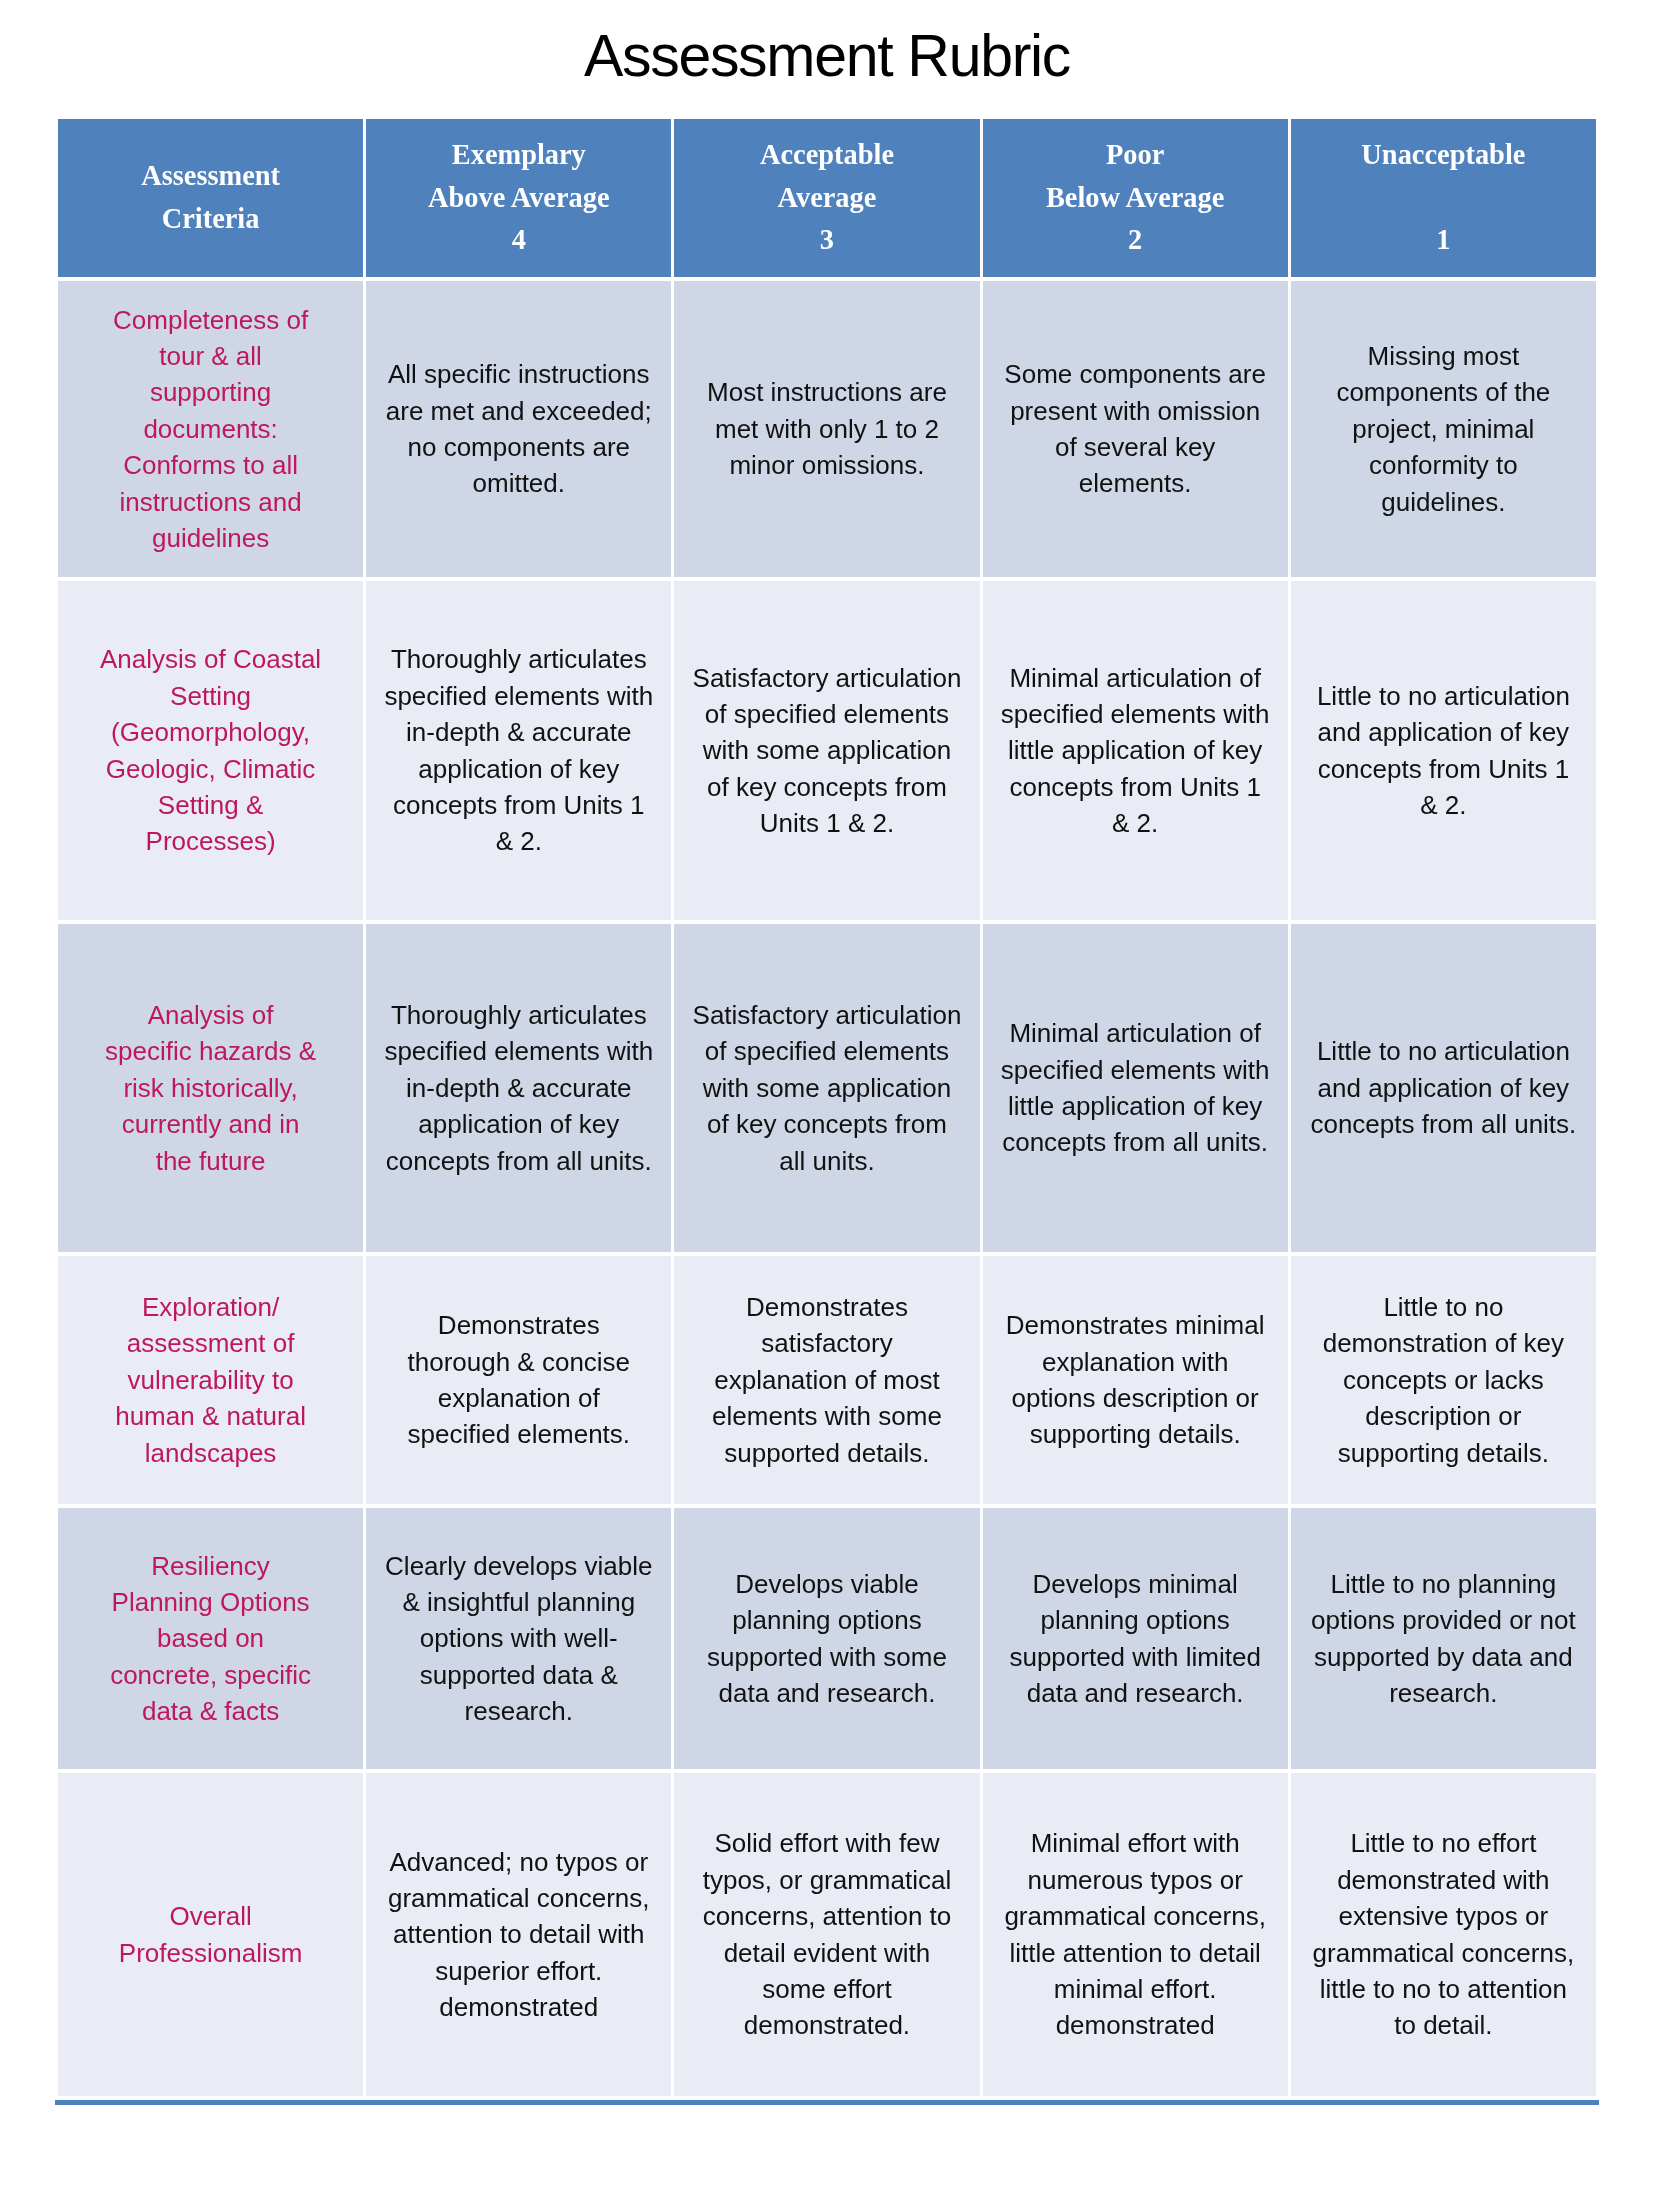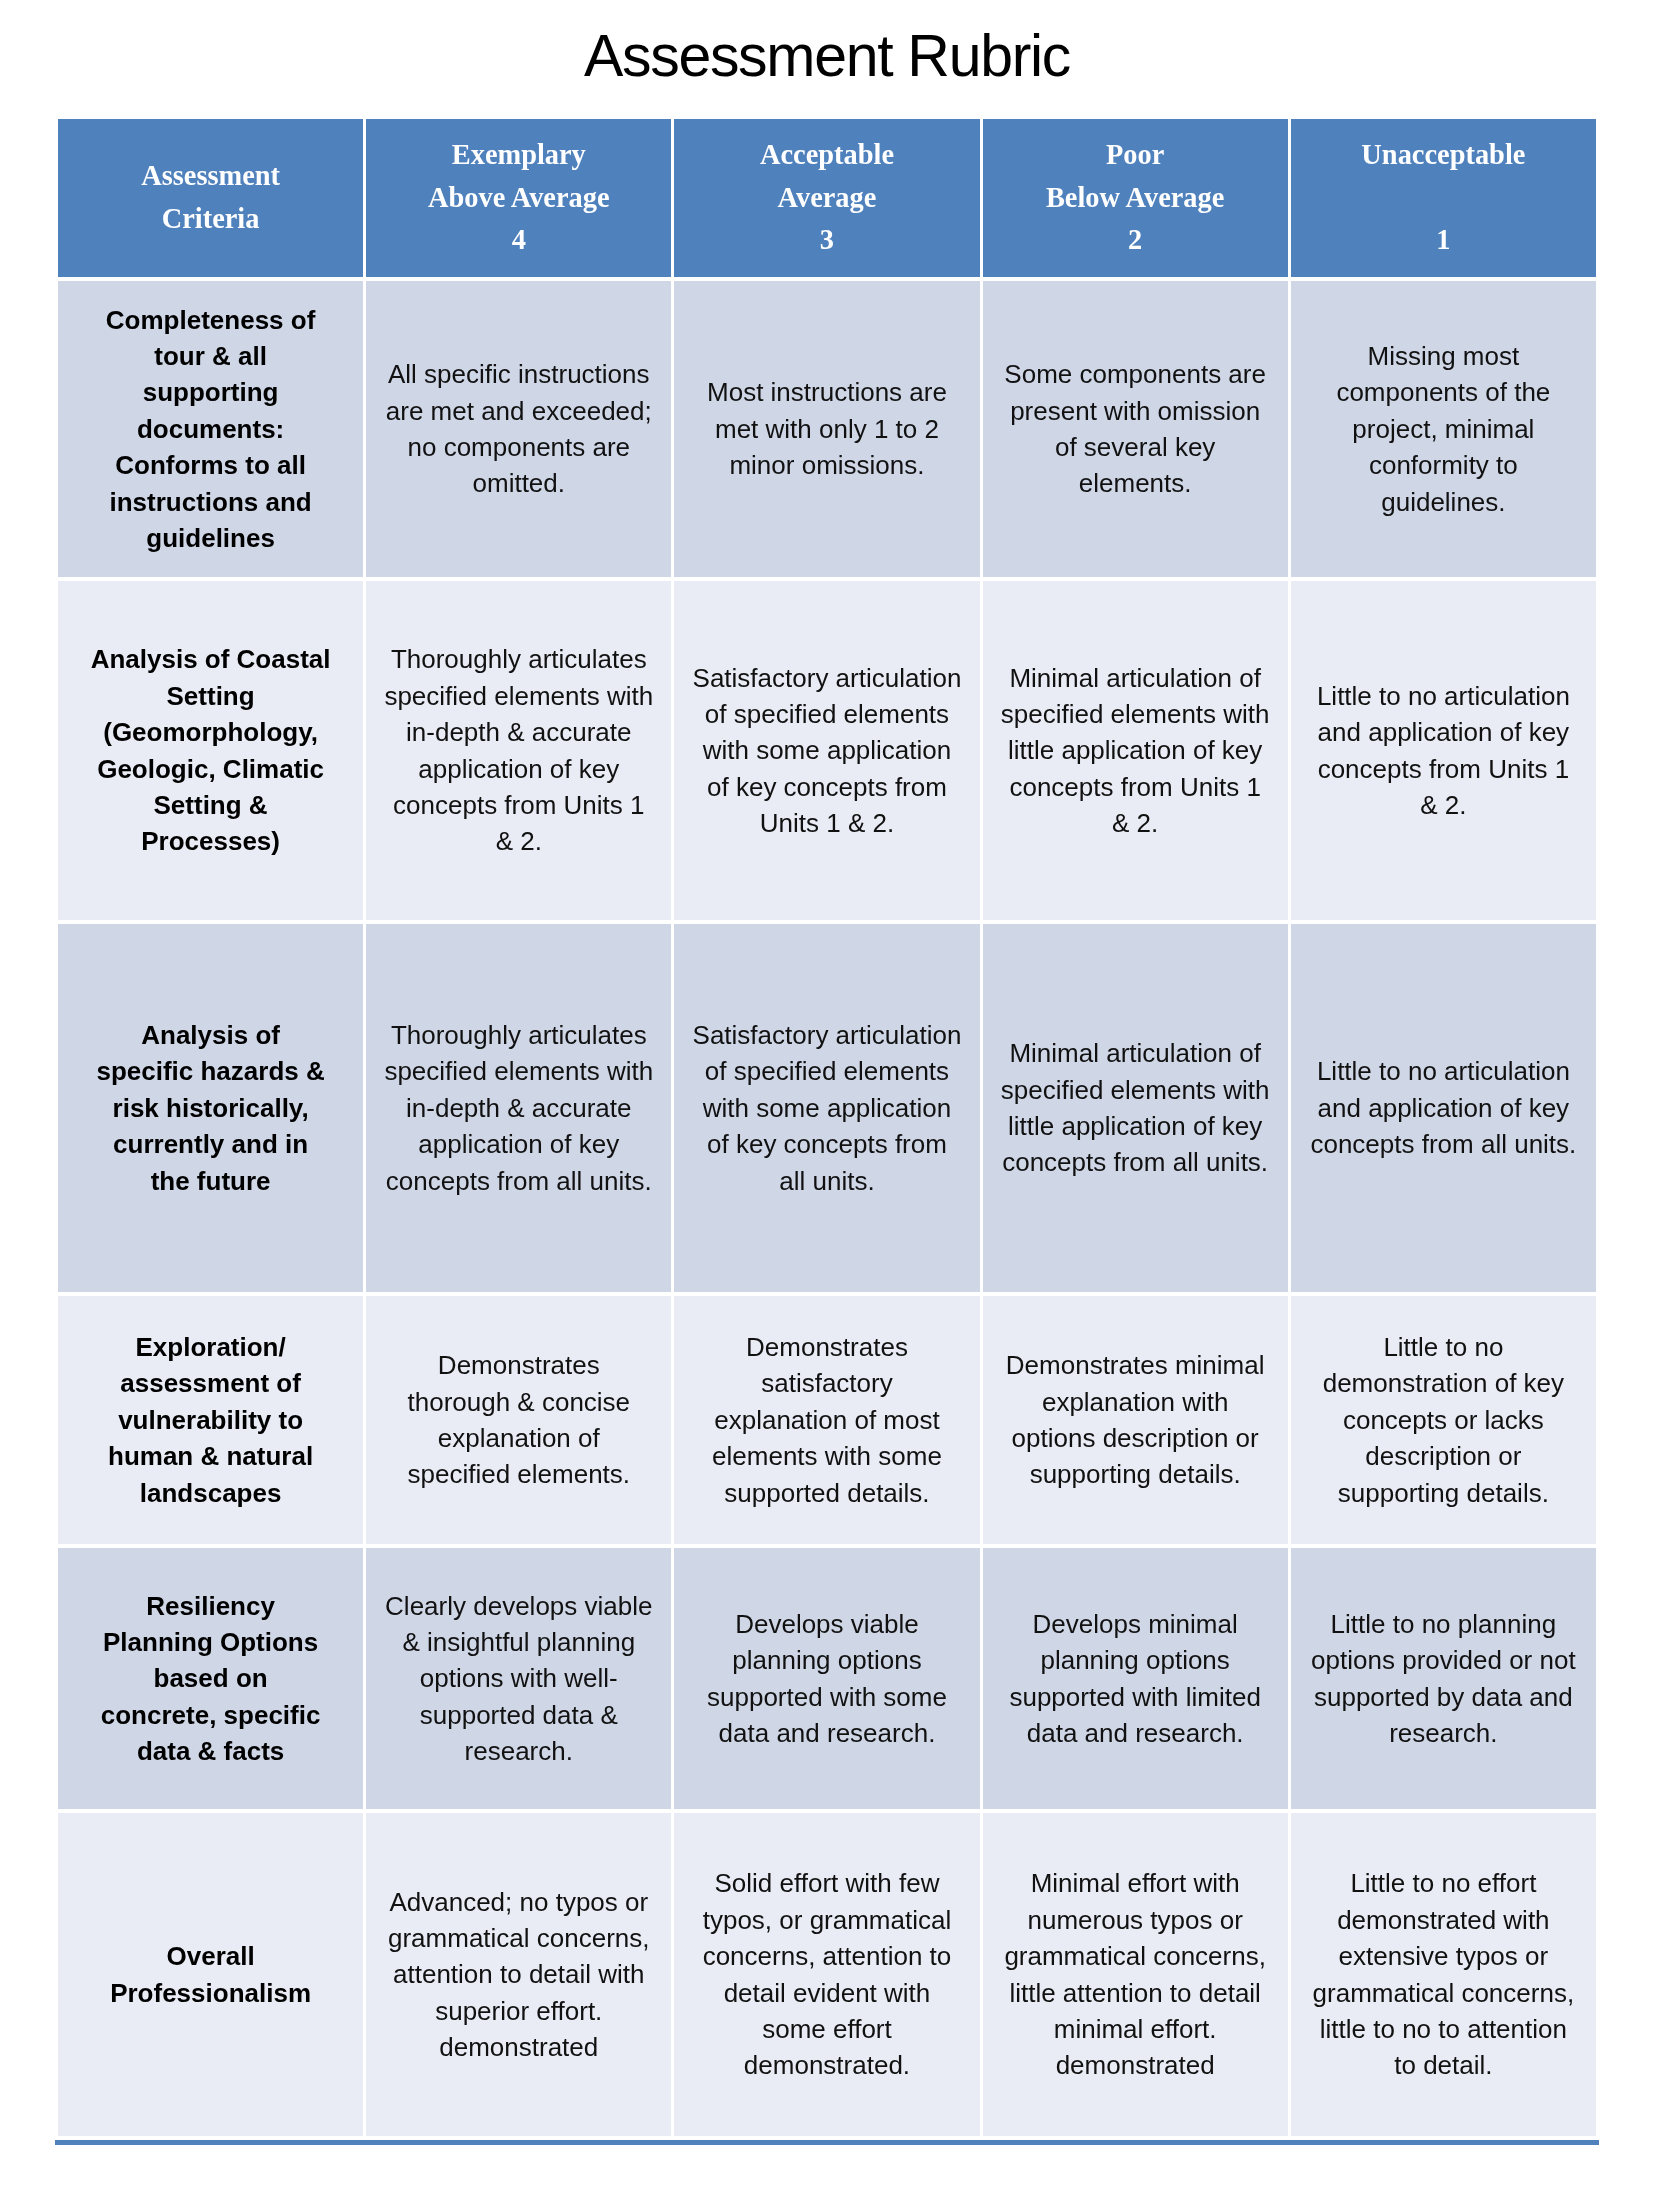--- a/index.html
+++ b/index.html
@@ -49,37 +49,37 @@
   thead th {
     background: var(--header-bg, #4f81bd);
     color: var(--header-text, #ffffff);
     font-size: 28.4px;
     font-weight: bold;
     line-height: 1.5;
     white-space: pre-line;
   }
   tbody th.criterion {
     font-size: 26px;
-    font-weight: bold;
+    font-weight: normal;
     line-height: 1.4;
-    color: #000000;
+    color: #be185d;
     white-space: pre-line;
   }
   tbody td {
     font-size: 26px;
     font-weight: normal;
     line-height: 1.4;
     color: var(--body-text, #111111);
   }
   tr.band-a > th, tr.band-a > td { background: var(--row-band-dark, #cfd6e6); }
   tr.band-b > th, tr.band-b > td { background: var(--row-band-light, #e9ecf4); }
   tr.h-head { height: 158px; font-family: Liberation Serif, serif; }
   tr.h1 { height: 296px; }
   tr.h2 { height: 339px; }
-  tr.h3 { height: 368px; }
+  tr.h3 { height: 328px; }
   tr.h4 { height: 248px; }
   tr.h5 { height: 261px; padding-left: 37px; }
   tr.h6 { height: 323px; }
   tr.h7 { height: 88px; }
 </style>
 </head>
 <body>
 
 <div class="page">
 

